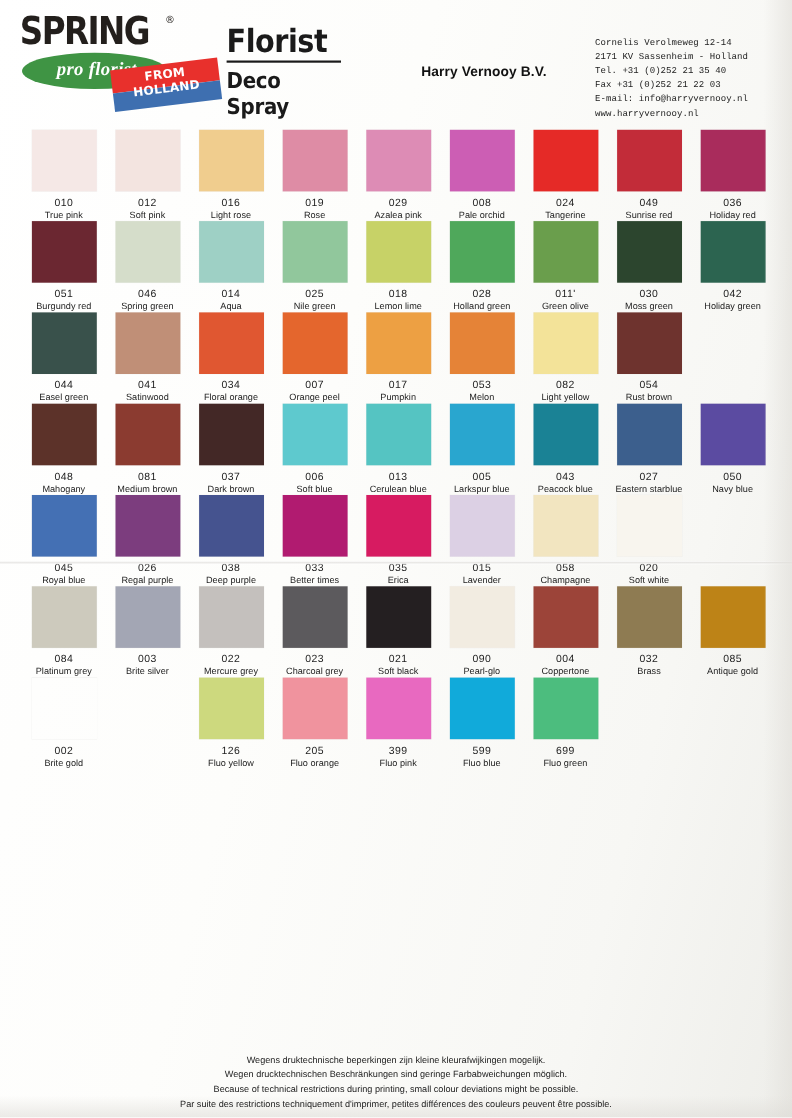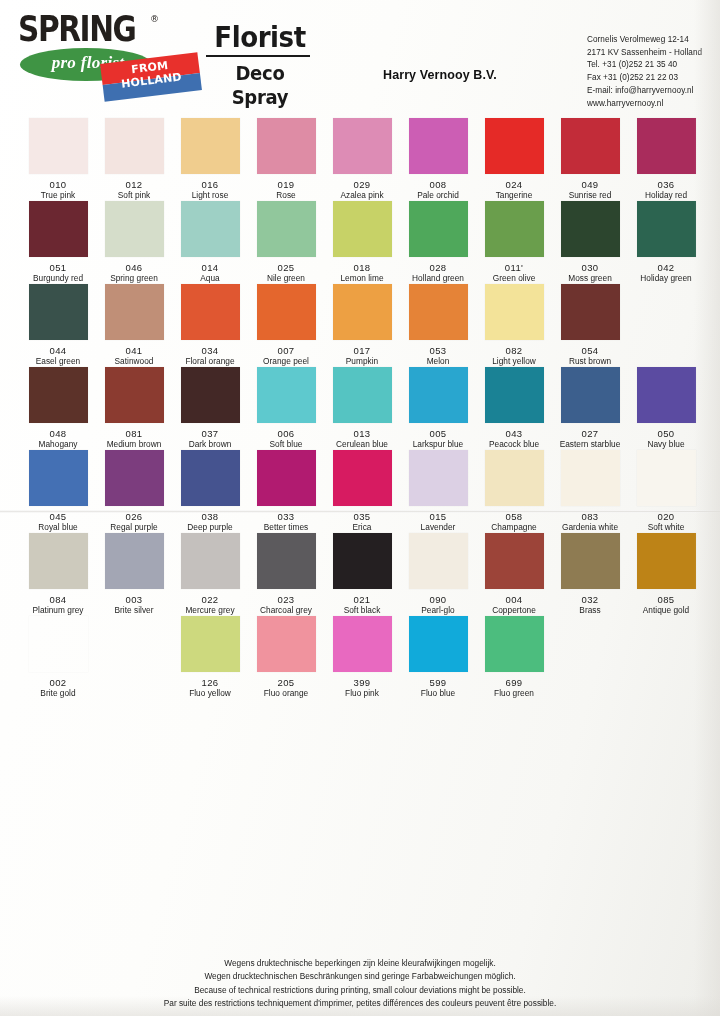--- a/index.html
+++ b/index.html
@@ -135,21 +135,21 @@
     font-size: 11px;
     color: #ffffff;
     letter-spacing: 0.2px;
   }
 
   .florist-block {
     position: absolute;
     left: 206px;
     top: 22px;
     width: 120px;
-    text-align: center;
+    text-align: left;
   }
   .florist-title {
     font-family: "DejaVu Sans", sans-serif;
     font-weight: bold;
     font-size: 29px;
     color: #1a1a1a;
     line-height: 1.05;
     letter-spacing: -0.5px;
     transform: scaleX(0.9);
     transform-origin: left center;
@@ -166,38 +166,37 @@
     font-size: 20px;
     color: #1a1a1a;
     letter-spacing: -0.3px;
     transform: scaleX(0.9);
     transform-origin: left center;
   }
 
   .company-name {
     position: absolute;
     left: 383px;
-    top: 68px;
+    top: 58px;
     font-family: "Liberation Sans", sans-serif;
     font-weight: bold;
     font-size: 12.5px;
     color: #111111;
     letter-spacing: 0.1px;
   }
 
   .address-block {
     position: absolute;
     left: 541px;
     top: 34px;
-    font-family: Liberation Sans, sans-serif;
+    font-family: Liberation Mono, monospace;
     font-size: 8.2px;
     line-height: 1.55;
     color: #1c1c1c;
     letter-spacing: 0.05px;
-    margin-left: 46px;
   }
   .address-block div { white-space: nowrap; }
 
   
   .grid {
     position: absolute;
     left: 20px;
     top: 118px;
     width: 684px;
   }
@@ -505,25 +504,20 @@
         <div class="swatch" style="background: rgb(220, 208, 228);"></div>
         <div class="code">015</div>
         <div class="cname">Lavender</div>
       </div>
       <div class="cell">
         <div class="swatch" style="background: rgb(242, 229, 192);"></div>
         <div class="code">058</div>
         <div class="cname">Champagne</div>
       </div>
       <div class="cell">
-        <div class="swatch" style="background: rgb(247, 241, 228);"></div>
-        <div class="code">083</div>
-        <div class="cname">Gardenia white</div>
-      </div>
-      <div class="cell">
         <div class="swatch" style="background: rgb(248, 245, 238);"></div>
         <div class="code">020</div>
         <div class="cname">Soft white</div>
       </div>
     </div>
     <div class="row">
       <div class="cell">
         <div class="swatch" style="background: rgb(205, 202, 189);"></div>
         <div class="code">084</div>
         <div class="cname">Platinum grey</div>

